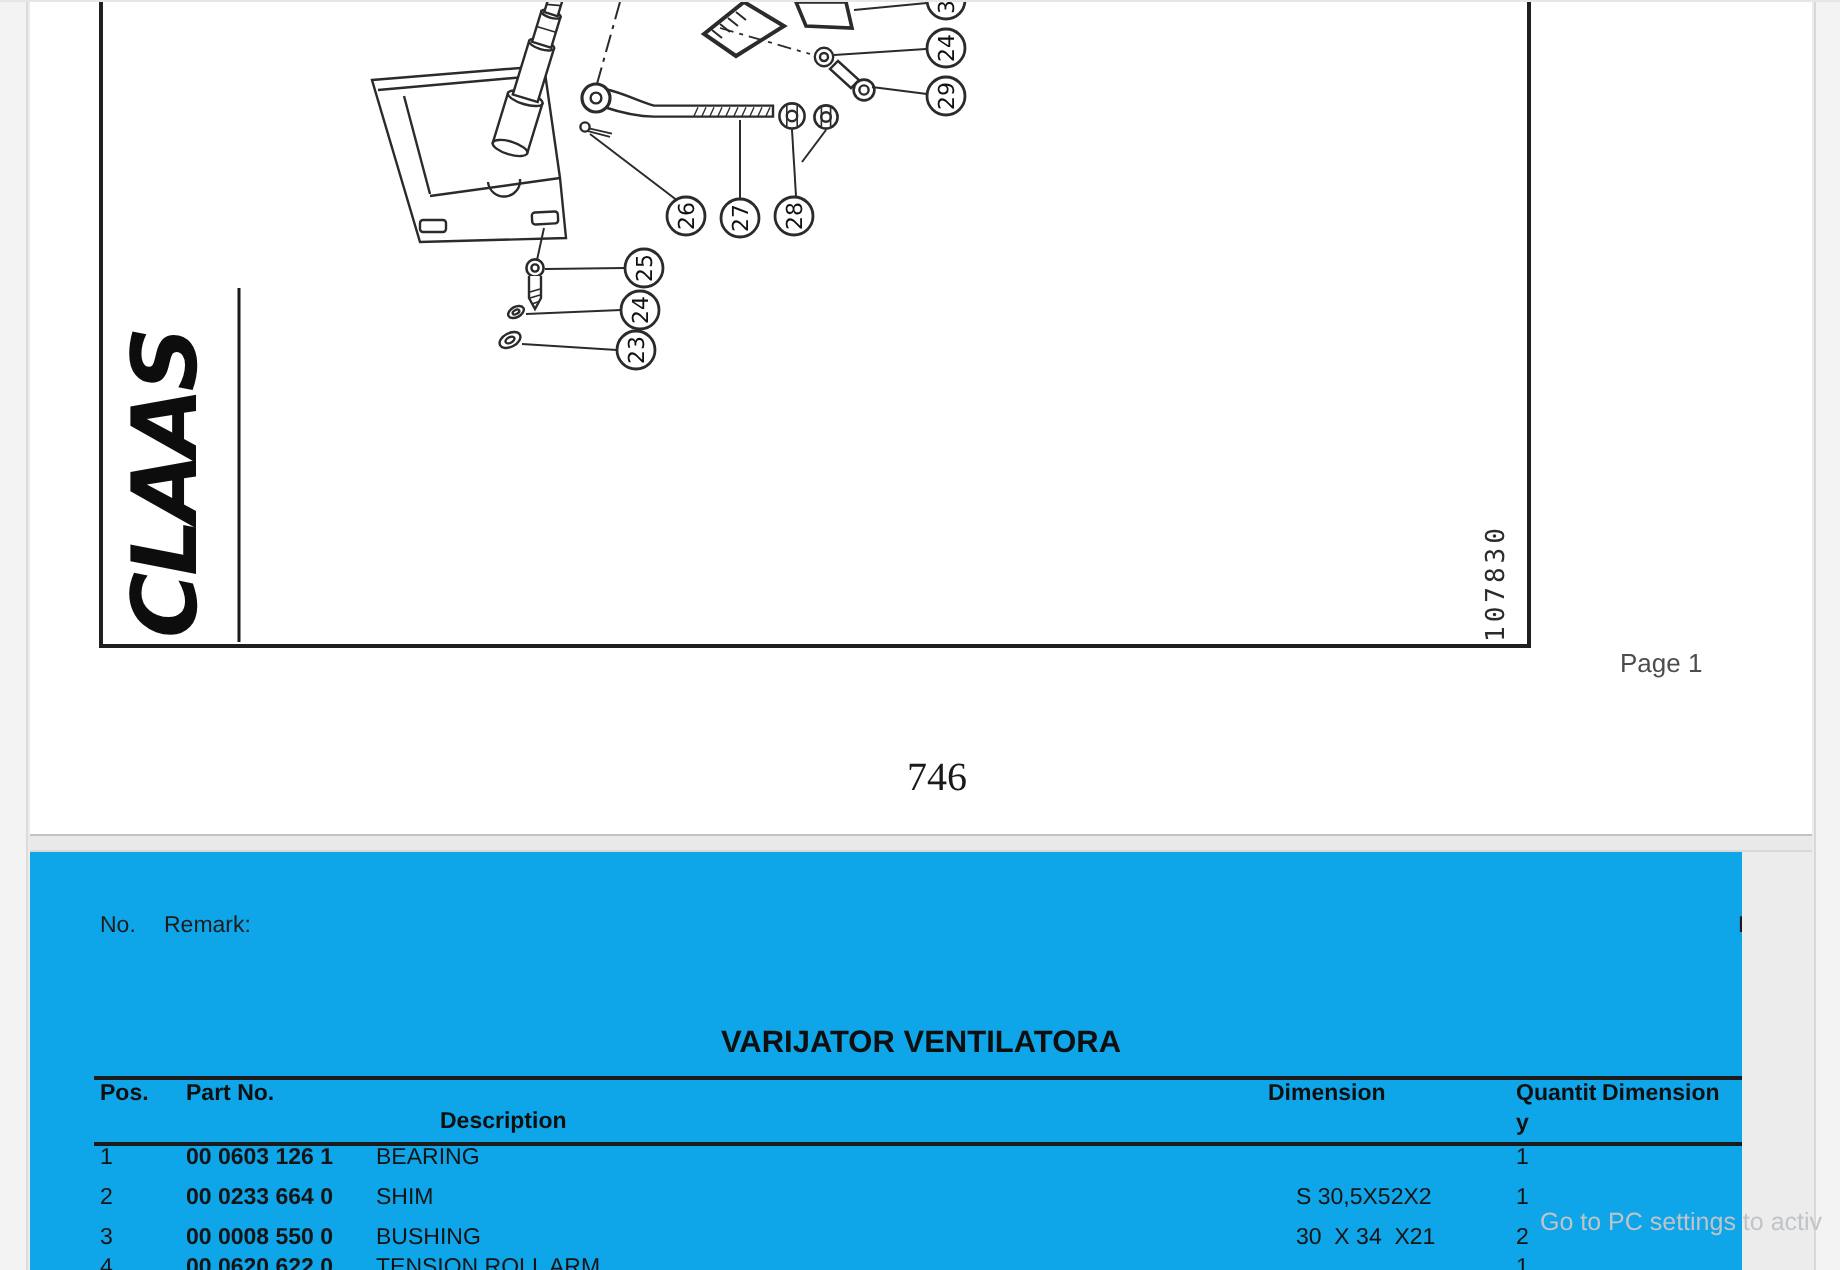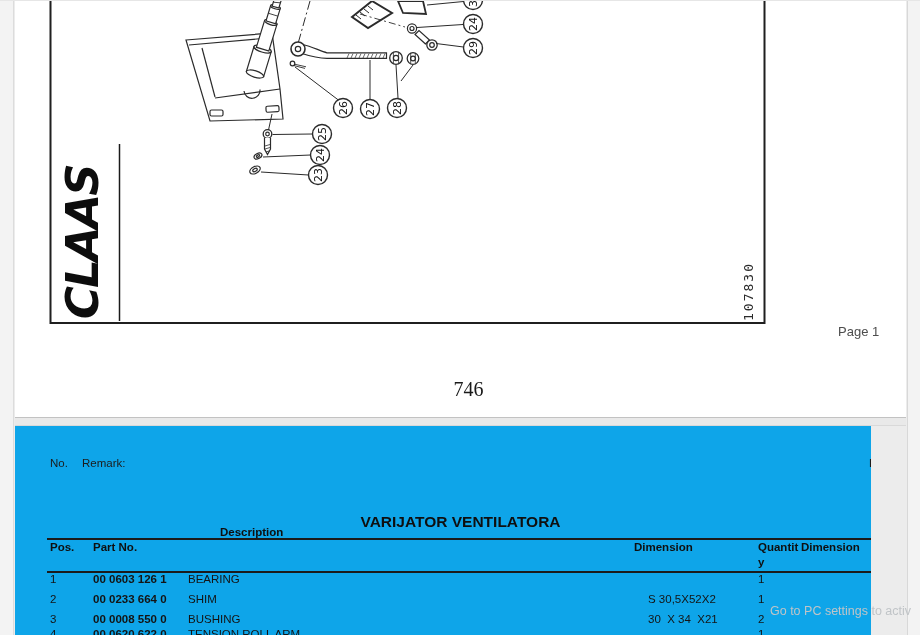--- a/index.html
+++ b/index.html
@@ -24,21 +24,21 @@
   .claas-logo { position:absolute; left:42px; top:134px; height:184px; width:52px;
                 writing-mode:vertical-rl; transform:rotate(180deg);
                 font-family:"DejaVu Sans", sans-serif; font-weight:bold; font-style:oblique;
                 font-size:45px; letter-spacing:-2px; color:#0d0d0d; line-height:52px; }
 
   .stamp { position:absolute; left:726px; top:250px; height:70px; width:20px;
            writing-mode:vertical-rl; transform:rotate(180deg);
            font-family:"DejaVu Sans Mono", monospace; font-size:13px; letter-spacing:2px;
            color:#2b2b2b; }
 
-  .page-label { position:absolute; left:795px; top:323px; font-size:13px; color:#4d4d4d;margin-left:28px; }
+  .page-label { position:absolute; left:795px; top:323px; font-size:13px; color:#4d4d4d; }
   .page-number { position:absolute; left:0; top:377px; width:891px; text-align:center;
                  font-family:"Liberation Serif", serif; font-size:20px; color:#1a1a1a;padding-left:16px; }
 
   
   .lbl { position:absolute; font-size:11.5px; color:#1c1c1c; }
   .sec-title { position:absolute; left:0; top:87px; width:891px; text-align:center;
                font-size:15.5px; font-weight:bold; color:#0f0f0f; }
   .rule { position:absolute; left:32px; width:830px; height:1.5px; background:#1b1b1b; }
   .th { position:absolute; font-size:11.5px; font-weight:bold; color:#0f0f0f; }
   .trow { position:absolute; left:0; width:891px; height:14px; font-size:11.5px; color:#141414; }
@@ -203,21 +203,21 @@
     <span class="lbl" style="left:67px; top:31px;">Remark:</span>
     <span class="lbl" style="left:854px; top:31px;">BGZ:</span>
 
     <div class="sec-title">VARIJATOR VENTILATORA</div>
 
     <div>
       <div class="rule" style="top:112px;"></div>
 
       <span class="th" style="left:35px;  top:115px;">Pos.</span>
       <span class="th" style="left:78px;  top:115px;">Part No.</span>
-      <span class="th" style="left:173px; top:100px;padding-left:32px;">Description</span>
+      <span class="th" style="left:173px; top:129px;padding-left:32px;">Description</span>
       <span class="th" style="left:619px; top:115px;">Dimension</span>
       <span class="th" style="left:743px; top:115px;">Quantit</span>
       <span class="th" style="left:786px; top:115px;">Dimension</span>
       <span class="th" style="left:743px; top:130px;">y</span>
 
       <div class="rule" style="top:145px;"></div>
 
       <div class="trow" style="top:147px;">
         <span class="c-pos">1</span>
         <span class="c-part">00 0603 126 1</span>

